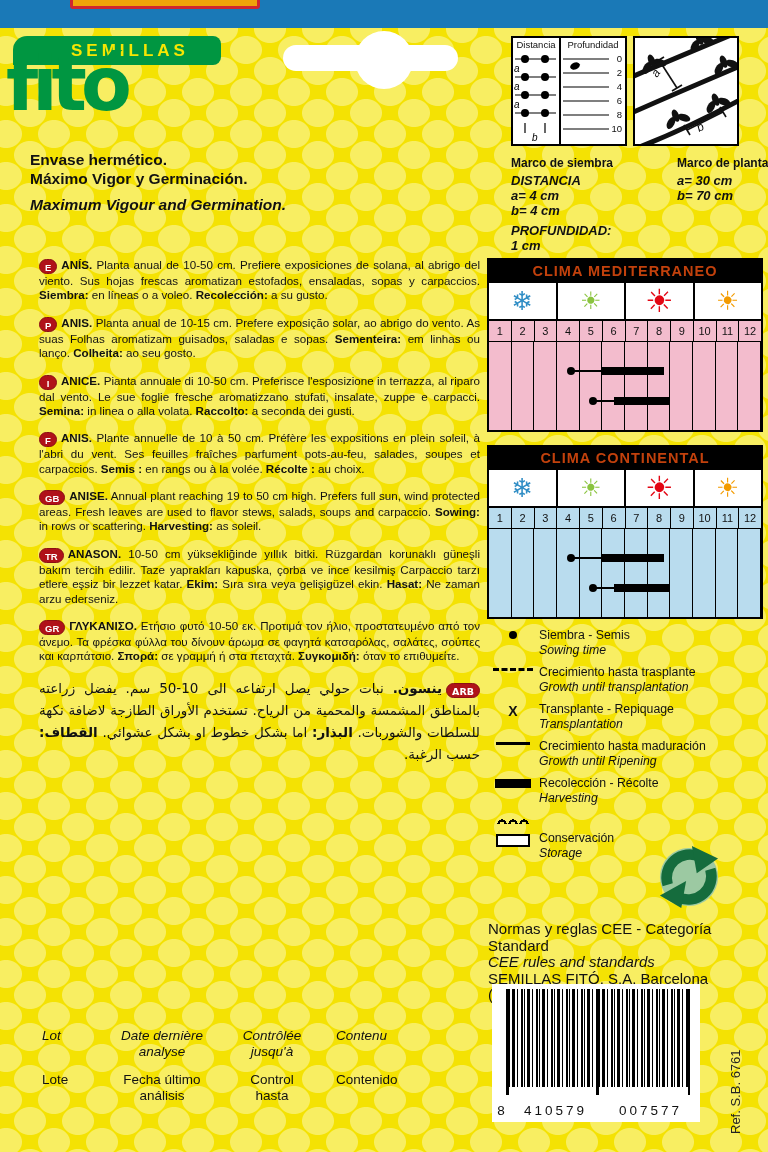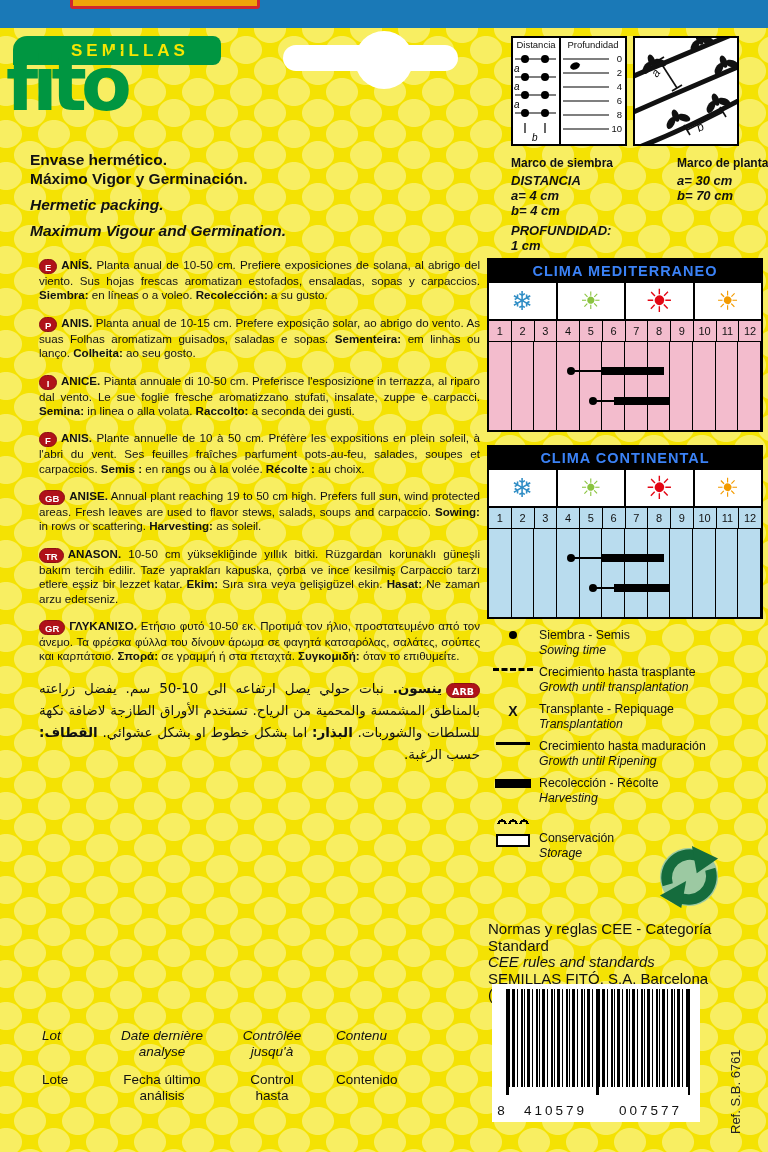--- a/index.html
+++ b/index.html
@@ -47,21 +47,21 @@
   .badge{display:inline-block;min-width:18px;padding:0 5px;height:15px;line-height:15px;border-radius:9px;
     background:#b01219;border:1px solid #8a0e14;color:#fff;font-weight:bold;font-size:9.5px;text-align:center;
     margin-right:4px;vertical-align:-2px;box-sizing:border-box;}
   p.rtl{direction:rtl;font-size:13.5px;line-height:1.65;font-family:"DejaVu Sans",sans-serif;}
   p.rtl .badge{margin-right:0;margin-left:4px;}
 
   
   .rightcol{position:absolute;left:487px;top:258px;width:276px;}
   .cal{border:2px solid #000;box-sizing:border-box;}
   .cal + .cal{margin-top:13px;}
-  .cal-title{background:#000;color:#3b82f6;text-align:center;font-size:14.5px;font-weight:bold;letter-spacing:1px;padding:3px 0 4px;}
+  .cal-title{background:#000;color:#c2410c;text-align:center;font-size:14.5px;font-weight:bold;letter-spacing:1px;padding:3px 0 4px;}
   .cal-seasons{display:flex;height:36px;background:#fff;border-bottom:2px solid #000;}
   .season-cell{flex:1;display:flex;align-items:center;justify-content:center;}
   .season-cell + .season-cell{border-left:2px solid #000;}
   .season-icon{display:inline-block;line-height:1;}
   .season-icon.snowflake::before{content:"❄";color:#2f8dc5;font-size:26px;font-weight:bold;}
   .season-icon.sun-spring::before{content:"☀";color:#8ac43f;font-size:24px;}
   .season-icon.sun-summer::before{content:"☀";color:#e30613;font-size:32px;}
   .season-icon.sun-autumn::before{content:"☀";color:#f39b00;font-size:26px;}
   .cal-months{display:flex;height:20px;border-bottom:1.5px solid #000;}
   .month-cell{flex:1;text-align:center;font-size:11px;line-height:20px;}
@@ -130,21 +130,20 @@
   <div class="tab-circle"></div>
 
   <div class="logo-box">
     <span>SEMILLAS</span>
   </div>
   <div class="logo-fito">fitó</div>
 
   <div class="tagline">
     <div>Envase hermético.</div>
     <div>Máximo Vigor y Germinación.</div>
-    <div class="en">Hermetic packing.</div>
     <div class="en">Maximum Vigour and Germination.</div>
   </div>
 
   <div class="diagA">
     <span class="dgA-h1">Distancia</span>
     <span class="dgA-h2">Profundidad</span>
     <div class="dgA-div"></div>
     <svg width="112" height="93" viewBox="0 0 112 93">
       <g stroke="#000" stroke-width="1.2">
         <line x1="2" y1="8" x2="43" y2="8"></line>

